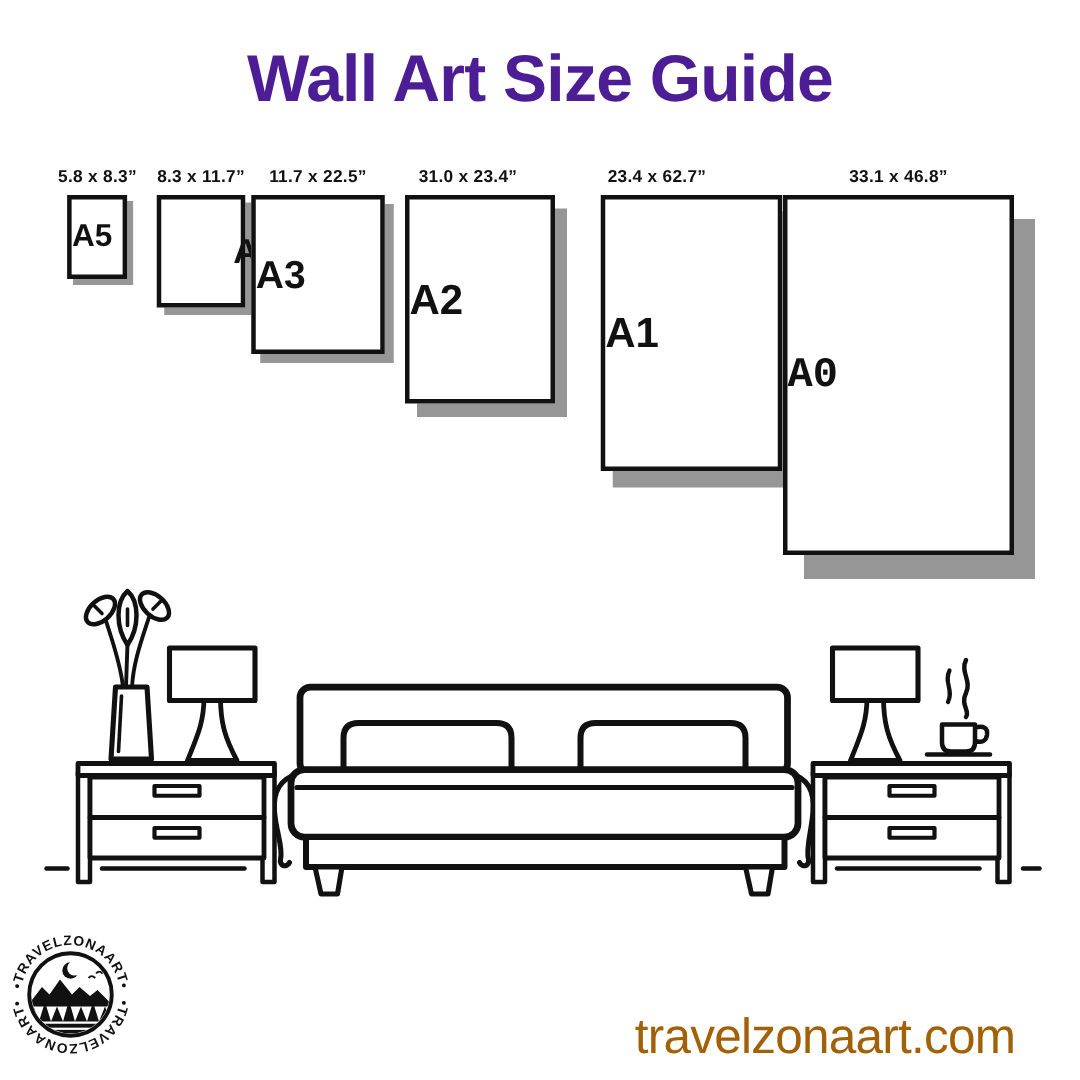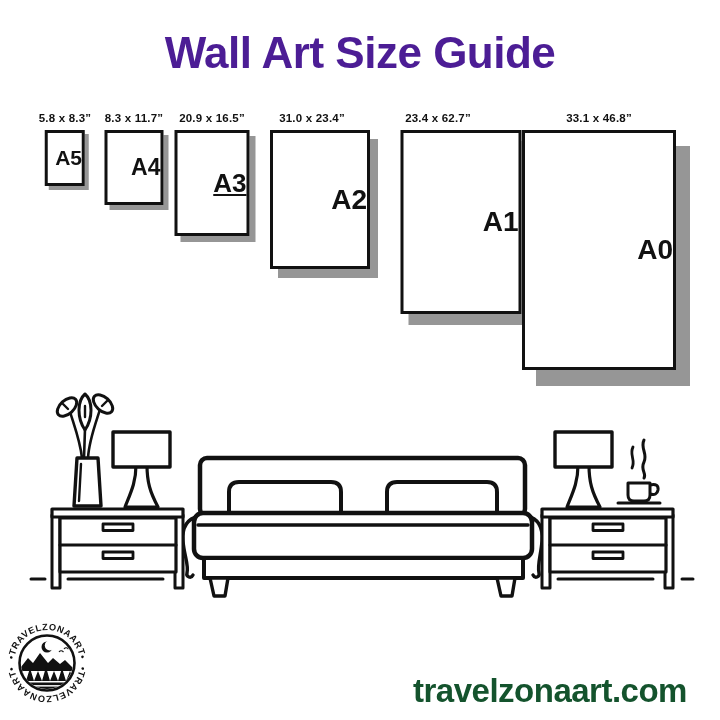--- a/index.html
+++ b/index.html
@@ -9,56 +9,56 @@
   }
   .page-title{
     position:absolute;top:28px;left:0;width:720px;text-align:center;
     font-size:44px;font-weight:bold;letter-spacing:-0.5px;color:#4c1d95;
   }
   
   .size-col{position:absolute;top:112px;display:flex;flex-direction:column;align-items:center;transform:translateX(-50%);}
   .size-dim{font-size:11.5px;font-weight:bold;white-space:nowrap;letter-spacing:.2px;margin-bottom:6px;color:#111;}
   .size-box{
     box-sizing:border-box;background:#fff;border:3px solid #111;
-    display:flex;align-items:center;justify-content:flex-end;font-weight:bold;color:#111;
+    display:flex;align-items:center;justify-content:flex-start;font-weight:bold;color:#111;
   }
   .col-a5{left:65px}  .box-a5{width:40px;height:56px;font-size:21px;box-shadow:4px 4px 0 #969696;}
   .col-a4{left:134px} .box-a4{width:59px;height:75px;font-size:23px;box-shadow:5px 5px 0 #969696;padding-left:48px;}
-  .col-a3{left:212px} .box-a3{width:75px;height:106px;font-size:26px;box-shadow:6px 6px 0 #969696;text-decoration:underline;}
+  .col-a3{left:212px} .box-a3{width:89px;height:106px;font-size:26px;box-shadow:6px 6px 0 #969696;}
   .col-a2{left:312px} .box-a2{width:100px;height:139px;font-size:28px;box-shadow:8px 9px 0 #969696;margin-left:16px;}
   .col-a1{left:438px} .box-a1{width:121px;height:184px;font-size:28px;box-shadow:8px 11px 0 #969696;margin-left:46px;}
-  .col-a0{left:599px} .box-a0{width:154px;height:240px;font-size:28px;box-shadow:14px 16px 0 #969696;}
+  .col-a0{left:599px} .box-a0{width:154px;height:240px;font-size:28px;box-shadow:14px 16px 0 #969696;font-family:Liberation Mono, monospace;}
   
   .room-art{position:absolute;left:0;top:385px;width:720px;height:215px;}
   
   .logo{position:absolute;left:2px;top:618px;width:90px;height:90px;}
   .site-url{
     position:absolute;top:672px;left:550px;transform:translateX(-50%);
-    font-size:33px;font-weight:bold;letter-spacing:-0.5px;color:#14532d;white-space:nowrap;
+    font-size:33px;font-weight:normal;letter-spacing:-0.5px;color:#a16207;white-space:nowrap;
   }
 </style>
 </head>
 <body>
 
 <div class="page-title">Wall Art Size Guide</div>
 
 <div class="size-col col-a5">
   <div class="size-dim">5.8 x 8.3”</div>
   <div class="size-box box-a5">
     <span>A5</span>
   </div>
 </div>
 <div class="size-col col-a4">
   <div class="size-dim">8.3 x 11.7”</div>
   <div class="size-box box-a4">
     <span>A4</span>
   </div>
 </div>
 <div class="size-col col-a3">
-  <div class="size-dim">20.9 x 16.5”</div>
+  <div class="size-dim">11.7 x 22.5”</div>
   <div class="size-box box-a3">
     <span>A3</span>
   </div>
 </div>
 <div class="size-col col-a2">
   <div class="size-dim">31.0 x 23.4”</div>
   <div class="size-box box-a2">
     <span>A2</span>
   </div>
 </div>

